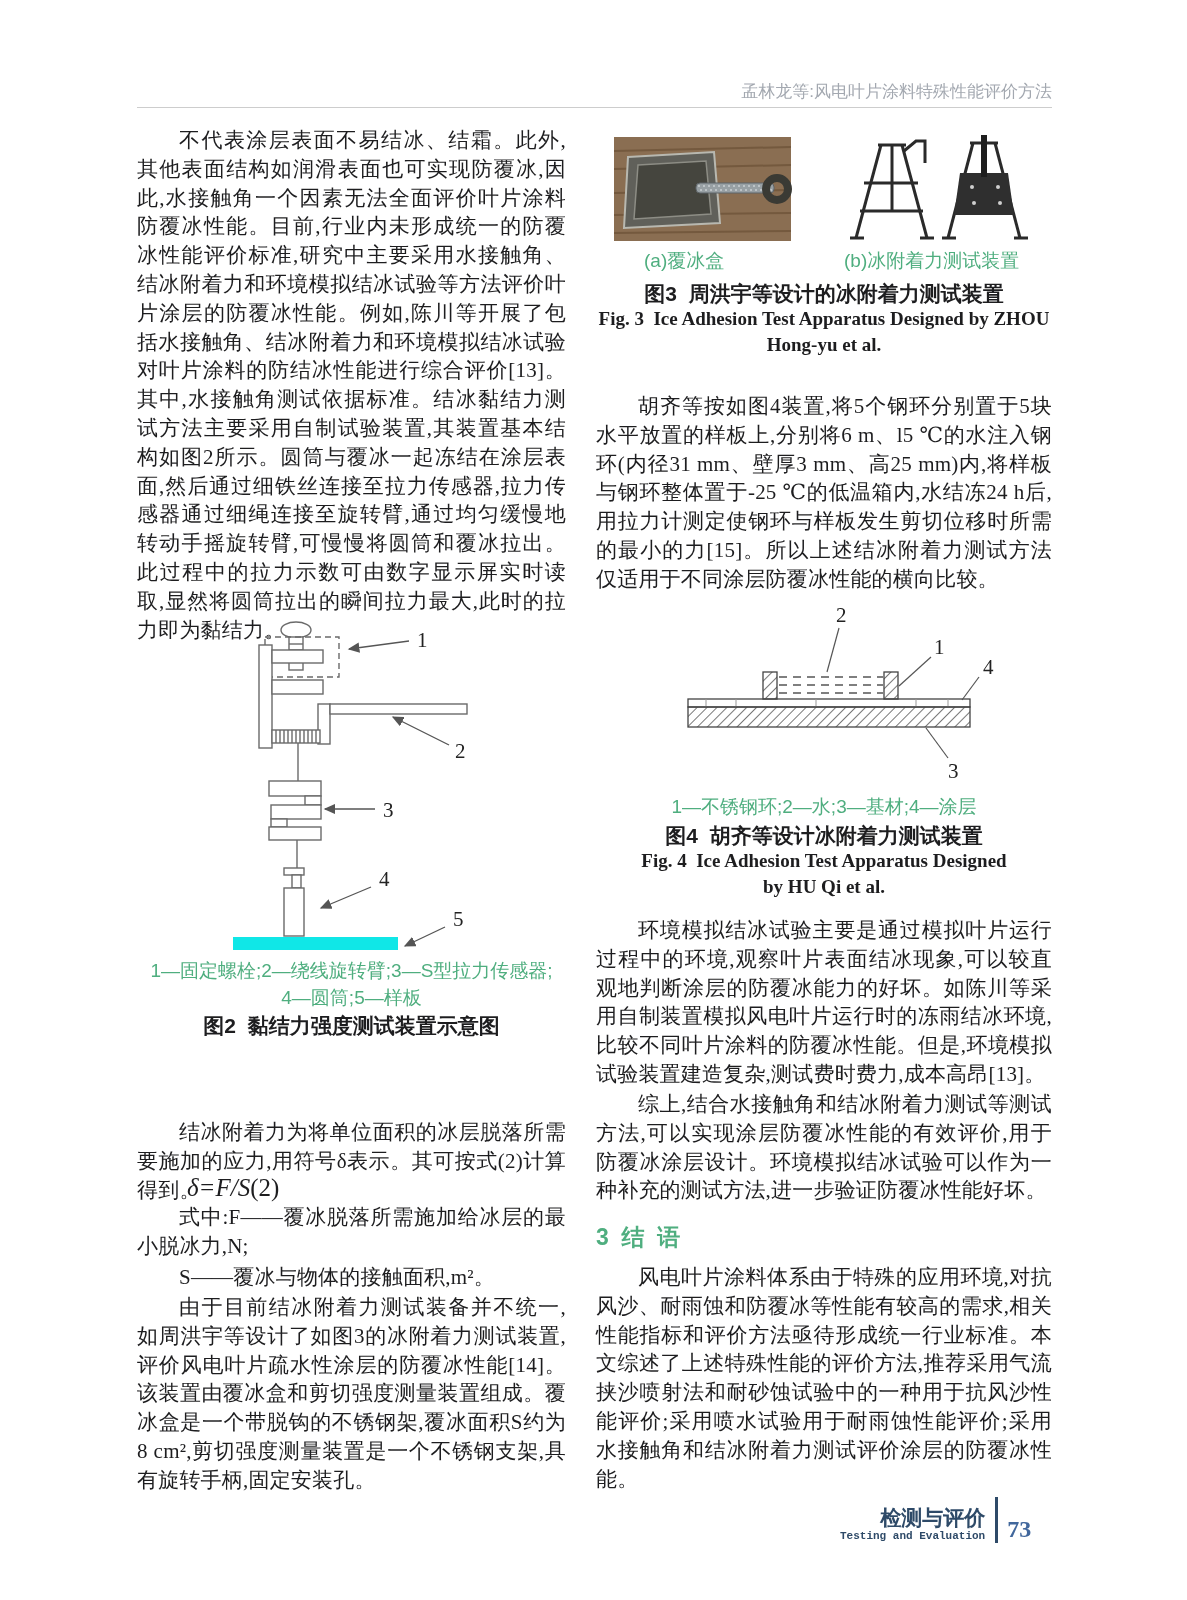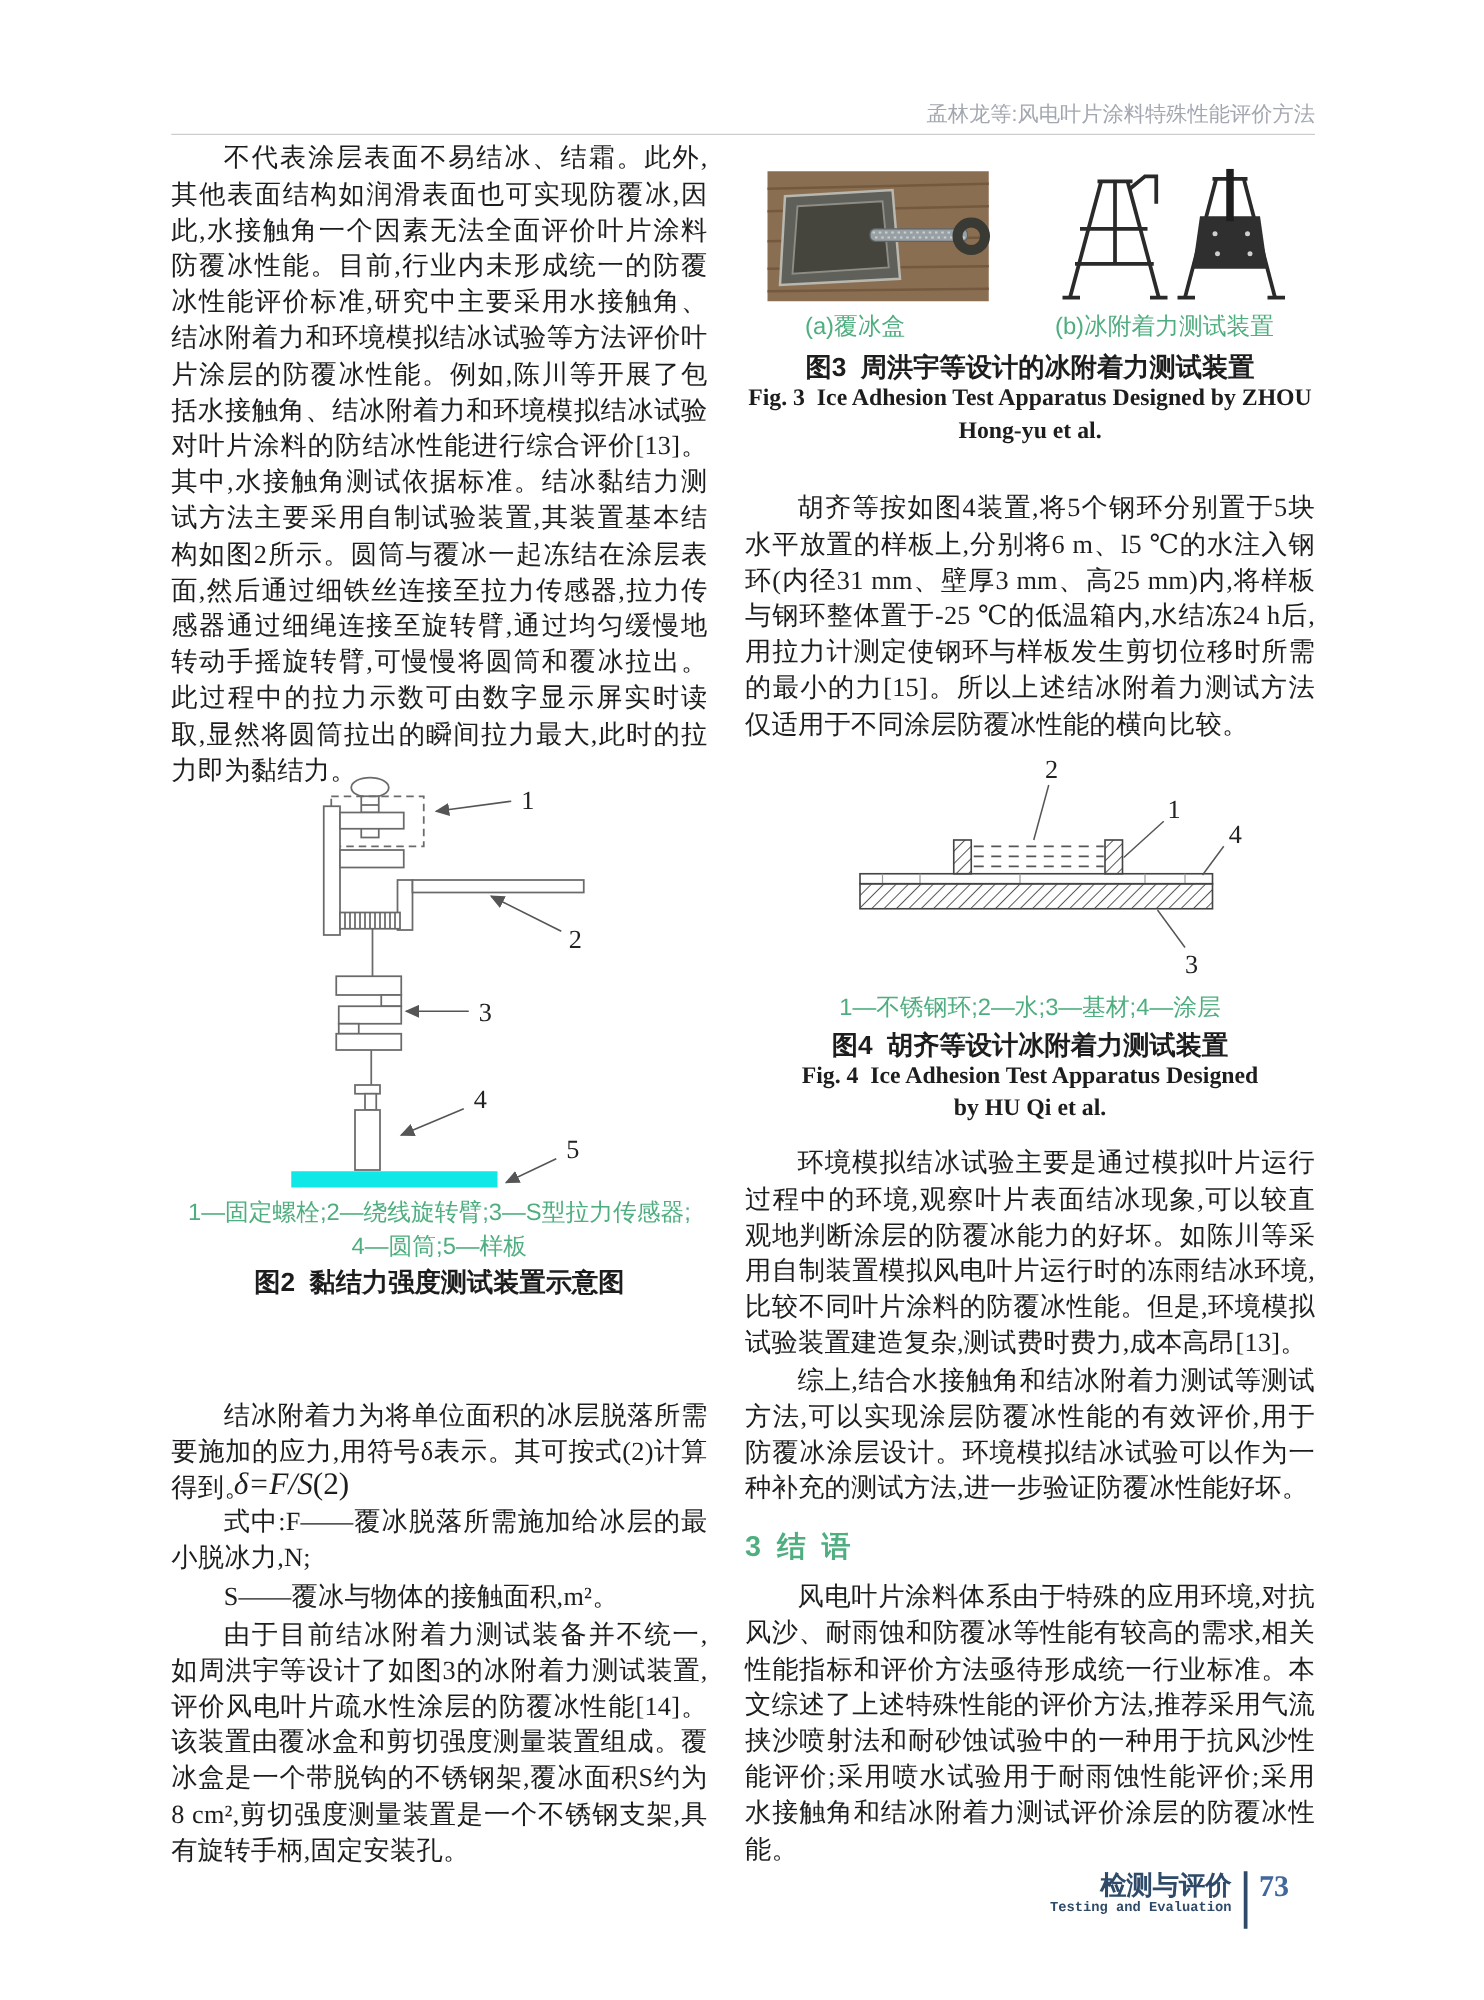--- a/index.html
+++ b/index.html
@@ -20,39 +20,39 @@
           font-family:"Liberation Sans","DejaVu Sans",sans-serif;white-space:pre-wrap;}
   .cap-en{position:absolute;width:100%;text-align:center;font-size:19px;font-weight:700;
           font-family:"Liberation Serif","DejaVu Serif",serif;white-space:pre-wrap;}
   .sub-cap{position:absolute;font-size:19px;font-family:"Liberation Sans","DejaVu Sans",sans-serif;}
   .equation{position:absolute;width:100%;display:flex;justify-content:flex-start;
             font-size:25px;}
   .eq-body{padding-left:2em;font-style:italic;font-family:"Liberation Serif","DejaVu Serif",serif;}
   .eq-num{padding-right:2px;}
   .section-heading{position:absolute;font-size:23px;font-weight:700;color:#4fae7f;
                    font-family:"Liberation Sans","DejaVu Sans",sans-serif;white-space:pre-wrap;}
-  .footer{position:absolute;top:1497px;left:840px;display:flex;align-items:flex-start;}
+  .footer{position:absolute;top:1497px;left:840px;display:flex;align-items:flex-end;}
   .footer-txt{text-align:right;color:#2e4a68;}
   .footer-zh{font-size:21px;font-weight:700;font-family:"Liberation Sans","DejaVu Sans",sans-serif;line-height:24px;}
   .footer-en{font-size:11px;font-weight:700;font-family:Liberation Mono, monospace;line-height:13px;}
   .footer-bar{width:3px;height:46px;background:#2e4a68;margin:0 9px 0 10px;}
   .footer-num{font-size:24px;color:#41679c;font-family:"Liberation Serif","DejaVu Serif",serif;font-weight:bold;}
   svg text{font-family:"Liberation Serif","DejaVu Serif",serif;}
 </style>
 </head>
 <body>
 
 <div class="page">
 
   <div class="abs header-text">孟林龙等:风电叶片涂料特殊性能评价方法</div>
   <div class="abs header-rule"></div>
 
   <div class="col-left">
 
-    <div class="para" style="top:112px;">不代表涂层表面不易结冰、结霜。此外,其他表面结构如润滑表面也可实现防覆冰,因此,水接触角一个因素无法全面评价叶片涂料防覆冰性能。目前,行业内未形成统一的防覆冰性能评价标准,研究中主要采用水接触角、结冰附着力和环境模拟结冰试验等方法评价叶片涂层的防覆冰性能。例如,陈川等开展了包括水接触角、结冰附着力和环境模拟结冰试验对叶片涂料的防结冰性能进行综合评价[13]。其中,水接触角测试依据标准。结冰黏结力测试方法主要采用自制试验装置,其装置基本结构如图2所示。圆筒与覆冰一起冻结在涂层表面,然后通过细铁丝连接至拉力传感器,拉力传感器通过细绳连接至旋转臂,通过均匀缓慢地转动手摇旋转臂,可慢慢将圆筒和覆冰拉出。此过程中的拉力示数可由数字显示屏实时读取,显然将圆筒拉出的瞬间拉力最大,此时的拉力即为黏结力。</div>
+    <div class="para" style="top:126px;">不代表涂层表面不易结冰、结霜。此外,其他表面结构如润滑表面也可实现防覆冰,因此,水接触角一个因素无法全面评价叶片涂料防覆冰性能。目前,行业内未形成统一的防覆冰性能评价标准,研究中主要采用水接触角、结冰附着力和环境模拟结冰试验等方法评价叶片涂层的防覆冰性能。例如,陈川等开展了包括水接触角、结冰附着力和环境模拟结冰试验对叶片涂料的防结冰性能进行综合评价[13]。其中,水接触角测试依据标准。结冰黏结力测试方法主要采用自制试验装置,其装置基本结构如图2所示。圆筒与覆冰一起冻结在涂层表面,然后通过细铁丝连接至拉力传感器,拉力传感器通过细绳连接至旋转臂,通过均匀缓慢地转动手摇旋转臂,可慢慢将圆筒和覆冰拉出。此过程中的拉力示数可由数字显示屏实时读取,显然将圆筒拉出的瞬间拉力最大,此时的拉力即为黏结力。</div>
 
     <svg class="abs" style="top:597px;left:0;" width="429" height="362" viewBox="0 0 429 362">
       <defs>
         <marker id="ah2" markerWidth="10" markerHeight="8" refX="8" refY="4" orient="auto">
           <path d="M0,0 L9,4 L0,8 z" fill="#555"></path>
         </marker>
       </defs>
       <g stroke="#6a6a6a" fill="#ffffff" stroke-width="1.4">
         <ellipse cx="159" cy="33" rx="15" ry="8"></ellipse>
         <rect x="152" y="40" width="14" height="33"></rect>

